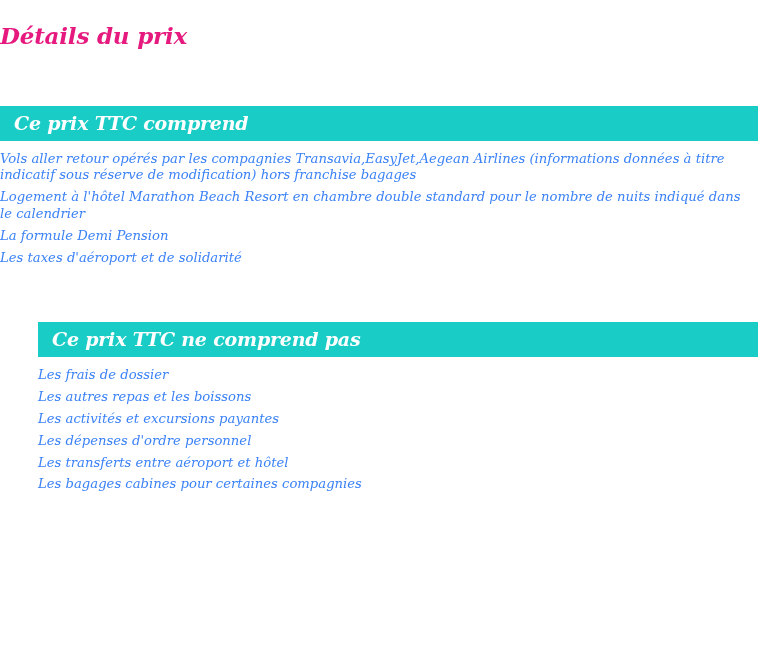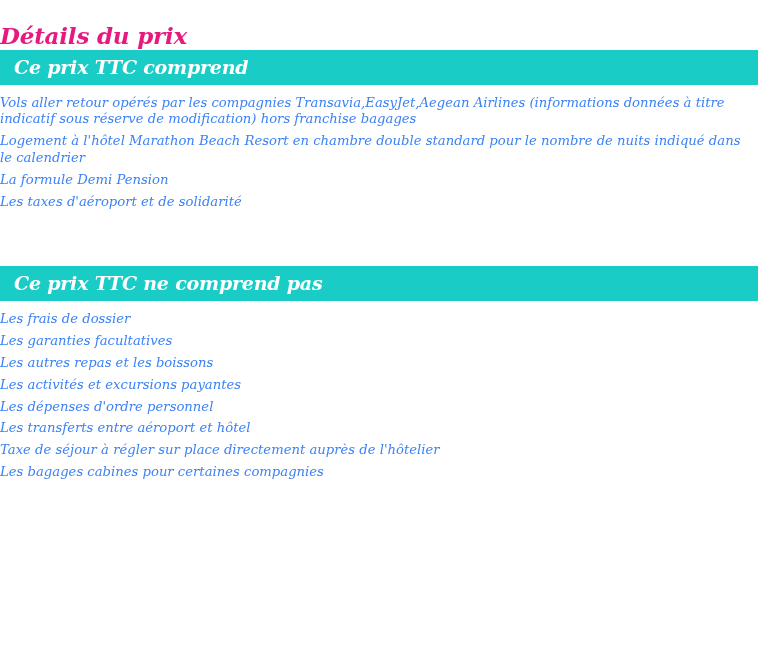--- a/index.html
+++ b/index.html
@@ -28,23 +28,25 @@
     color: #e6197e;
     margin: 0;
     padding: 22px 0 0 0;
     line-height: 1.2;
     letter-spacing: -0.2px;
   }
   .section {
     margin: 0;
   }
   .section-included {
+    margin-top: 56px;
   }
   .section-excluded {
     margin-top: 55px;
+    padding-left: 38px;
   }
   .section-header {
     background: #19cdc6;
     height: 35px;
     display: flex;
     align-items: center;
     padding-left: 14px;
     box-sizing: border-box;
   }
   .section-header-text {
@@ -91,23 +93,21 @@
       <p class="item">Les taxes d'aéroport et de solidarité</p>
     </div>
   </div>
 
   <div class="section section-excluded">
     <div class="section-header">
       <span class="section-header-text">Ce prix TTC ne comprend pas</span>
     </div>
     <div class="section-body">
       <p class="item">Les frais de dossier</p>
-      <p class="item">Les garanties facultatives</p>
       <p class="item">Les autres repas et les boissons</p>
       <p class="item">Les activités et excursions payantes</p>
       <p class="item">Les dépenses d'ordre personnel</p>
       <p class="item">Les transferts entre aéroport et hôtel</p>
-      <p class="item">Taxe de séjour à régler sur place directement auprès de l'hôtelier</p>
       <p class="item">Les bagages cabines pour certaines compagnies</p>
     </div>
   </div>
 
 </div>
 
 </body></html>

